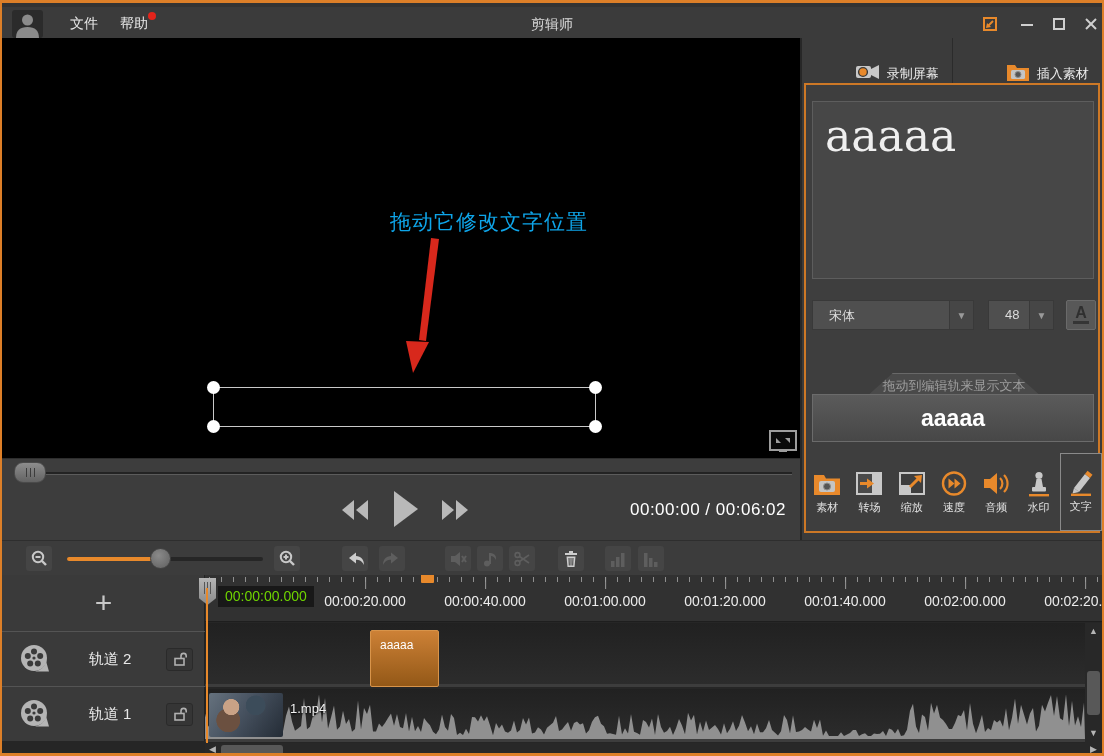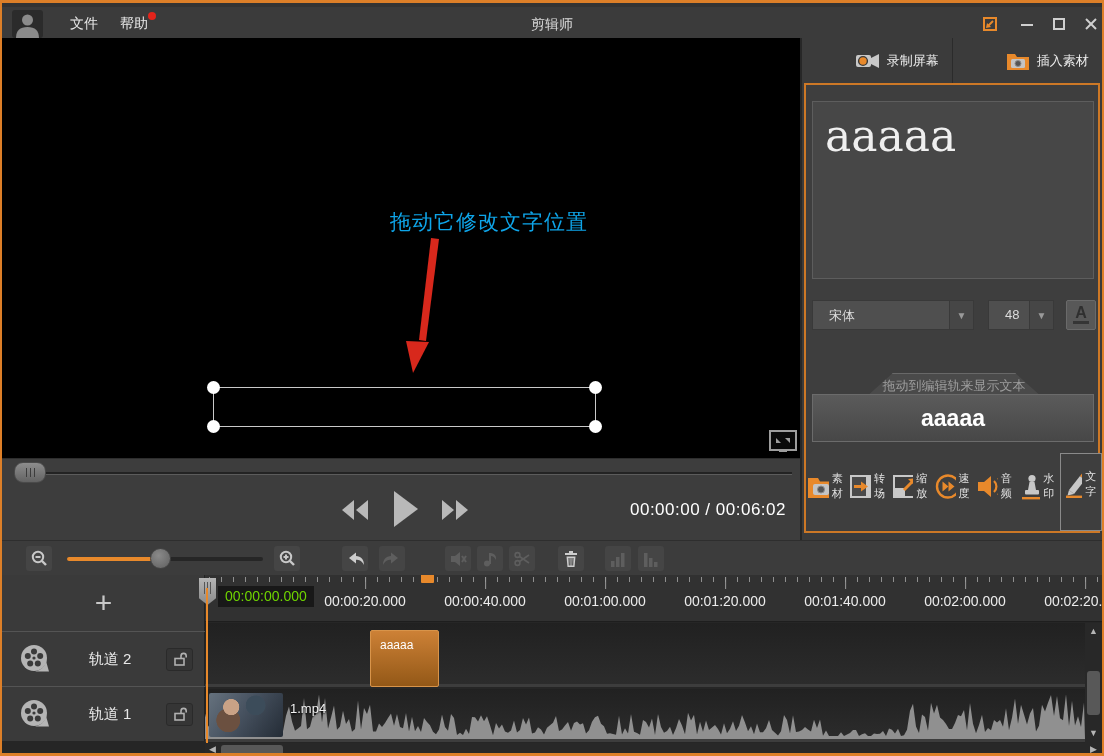--- a/index.html
+++ b/index.html
@@ -28,40 +28,40 @@
   .seek-handle { left:12px; top:3px; width:32px; height:21px; border-radius:9px;
                  background:linear-gradient(#8d8d8d,#636363); border:1px solid #4a4a4a;
                  display:flex; align-items:center; justify-content:center; gap:3px; }
   .seek-handle i { width:1px; height:9px; background:#3c3c3c; }
   .pb-btn { display:flex; align-items:center; justify-content:center; }
   .pb-time { top:41px; right:14px; color:#fff; font-size:17px; letter-spacing:.5px; }
 
   
   .rpanel { left:798px; top:35px; width:302px; height:502px; background:#3b3b3b; border-left:2px solid #272727; }
   .topbar { left:0; top:0; width:100%; height:45px; display:flex; }
-  .topbtn { flex:1; display:flex; align-items:center; justify-content:center; gap:7px;
+  .topbtn { flex:1; display:flex; align-items:flex-end; justify-content:center; gap:7px;
             border-right:1px solid #2b2b2b; color:#ededed; font-size:13px;padding-left:40px; }
   .topbtn:last-child { border-right:none; }
   .orange-frame { left:2px; top:45px; width:296px; height:450px; border:2px solid #cd7826; background:#3e3e3e; }
   .text-area { left:6px; top:16px; width:282px; height:178px; background:#474747; border:1px solid #5d5d5d;
                color:#efefef; font-family:"DejaVu Serif",serif; font-size:44px; padding:8px 12px; line-height:1.2; }
   .dd { top:215px; height:30px; background:#4f4f4f; border:1px solid #393939; display:flex; }
   .dd .val { flex:1; color:#dcdcdc; font-size:13px; padding:6px 0 0 16px; }
   .dd .arrow { width:24px; background:#464646; border-left:1px solid #3a3a3a; color:#9a9a9a;
                font-size:10px; text-align:center; padding-top:9px; }
   .colorbtn { left:260px; top:215px; width:30px; height:30px; background:#585858; border:1px solid #6a6a6a;
               border-radius:2px; color:#2f2f2f; font-size:16px; font-weight:bold; text-align:center; padding-top:3px; }
   .colorbtn u { text-decoration:none; border-bottom:3px solid #353535; padding:0 2px; }
   .hint-tab { left:46px; top:288px; width:204px; height:22px; background:#4a4a4a; border:1px solid #686868; border-bottom:none;
               clip-path:polygon(8% 100%,20% 0,80% 0,92% 100%,100% 100%,0 100%);
               color:#9d9d9d; font-size:13px; text-align:center; padding-top:3px; }
   .drag-box { left:6px; top:309px; width:282px; height:48px; background:linear-gradient(#5b5b5b,#474747);
               border:1px solid #6b6b6b; color:#fff; font-size:23px; font-weight:bold; text-align:center; padding-top:10px; }
   .tools { left:0px; top:372px; width:296px; height:74px; display:flex; }
-  .tool { width:42.3px; display:flex; flex-direction:row; align-items:center; justify-content:flex-end; padding-bottom:16px; gap:3px; }
+  .tool { width:42.3px; display:flex; flex-direction:column; align-items:center; justify-content:flex-end; padding-bottom:16px; gap:3px; }
   .tool .lbl { color:#e2e2e2; font-size:11px; }
   .tool.selected { border:1px solid #8a8a8a; background:#3e3e3e; height:78px; margin-top:-4px; }
 
   
   .tl-toolbar { left:0; top:537px; width:1100px; height:35px; background:#3c3c3c; border-top:1px solid #2e2e2e; }
   .sq-btn { top:5px; width:26px; height:25px; background:#454545; border-radius:3px;
             display:flex; align-items:center; justify-content:center; }
   .zslider-track { left:65px; top:16px; width:196px; height:4px; background:#262626; border-radius:2px; }
   .zslider-fill { left:65px; top:16px; width:92px; height:4px; background:#e8892b; border-radius:2px; }
   .zslider-handle { left:148px; top:7px; width:21px; height:21px; border-radius:50%;

